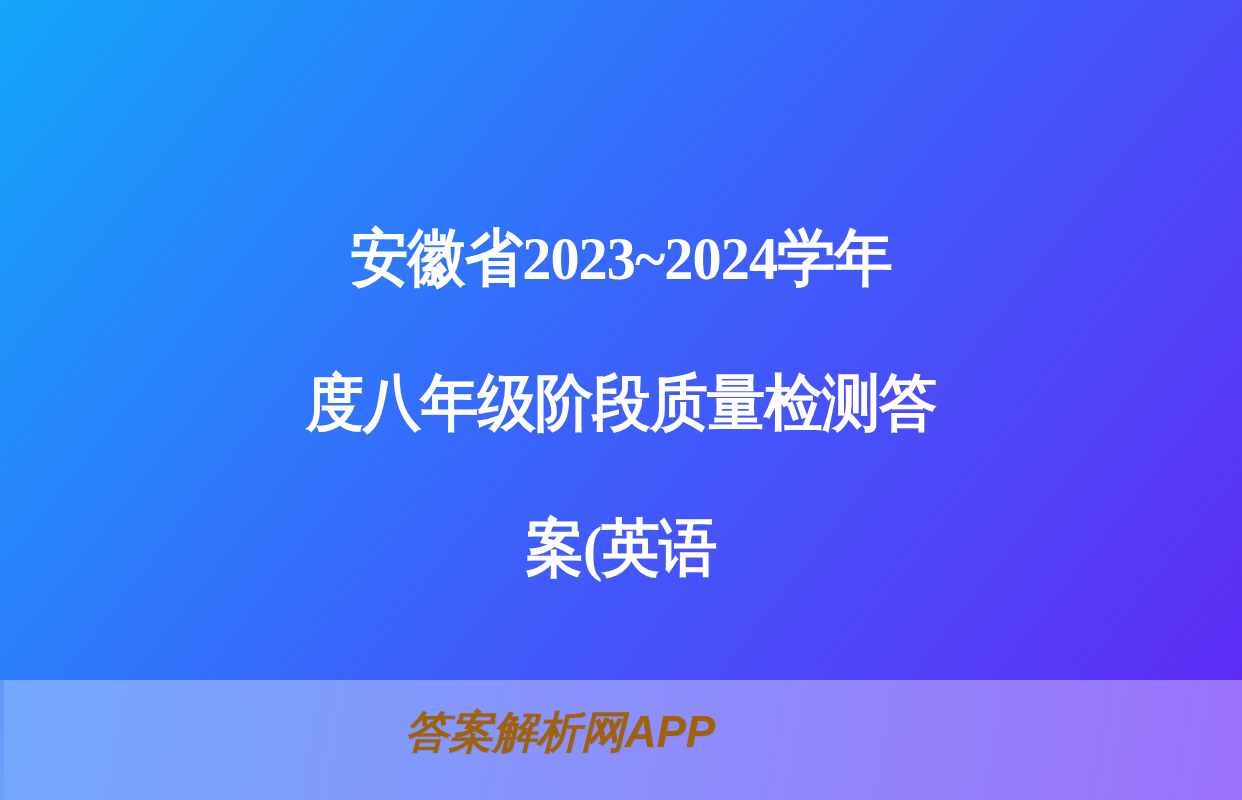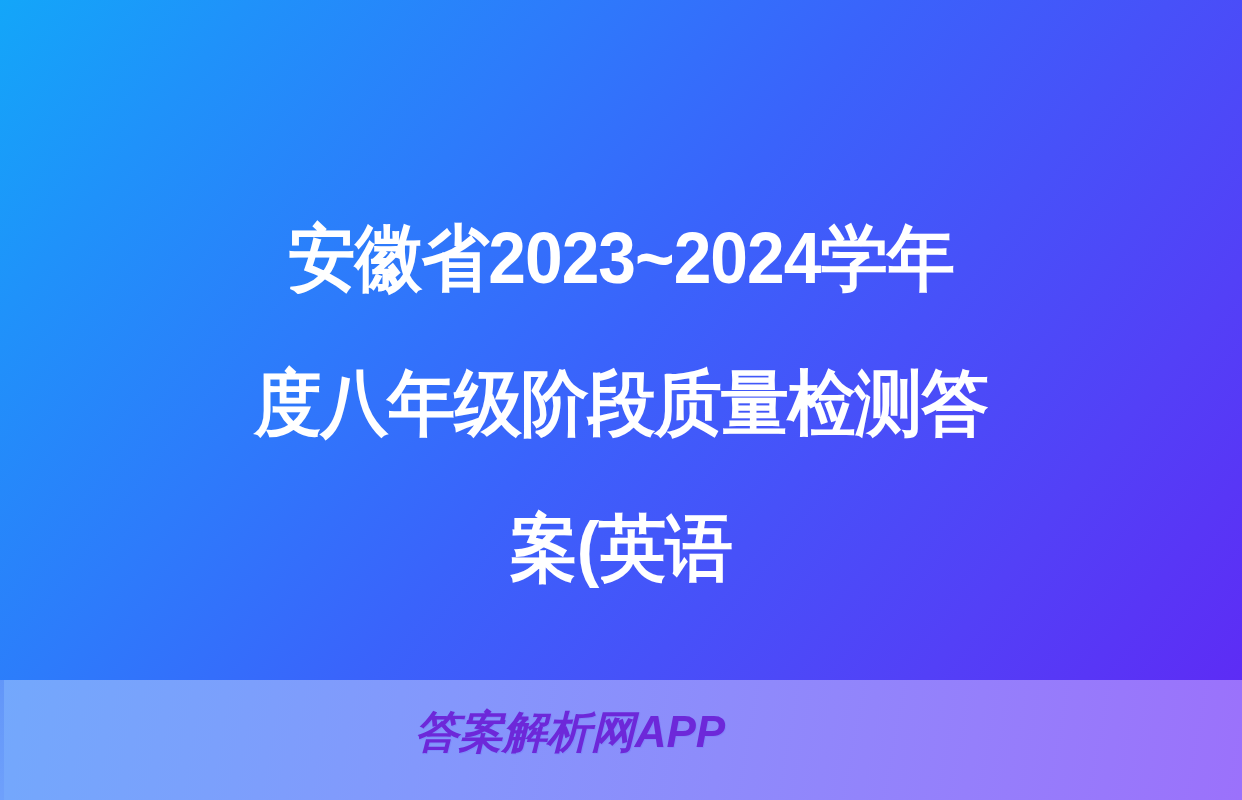--- a/index.html
+++ b/index.html
@@ -63,41 +63,42 @@
   }
 
   
   .headline {
     position: absolute;
     left: 0;
     top: 186px;
     width: 1242px;
     text-align: center;
     color: #ffffff;
-    font-size: 72px;
+    font-size: 62px;
     line-height: 145px;
     font-weight: 700;
     letter-spacing: -1px;
     white-space: nowrap;
+    font-family: Liberation Serif, serif;
   }
 
   .headline .hl-line {
     display: block;
     transform: scaleX(0.94);
     transform-origin: center center;
   }
 
   
   .footer-caption {
     position: absolute;
-    left: 18px;
+    left: 8px;
     top: 704px;
     width: 1104px;
     text-align: center;
-    color: #6d28d9;
+    color: #a16207;
     font-size: 44px;
     line-height: 56px;
     font-weight: 700;
     font-style: italic;
     letter-spacing: 0px;
     white-space: nowrap;
     text-shadow: 1px 1px 0 rgba(110,120,245,0.30);
   }
 </style>
 </head>

